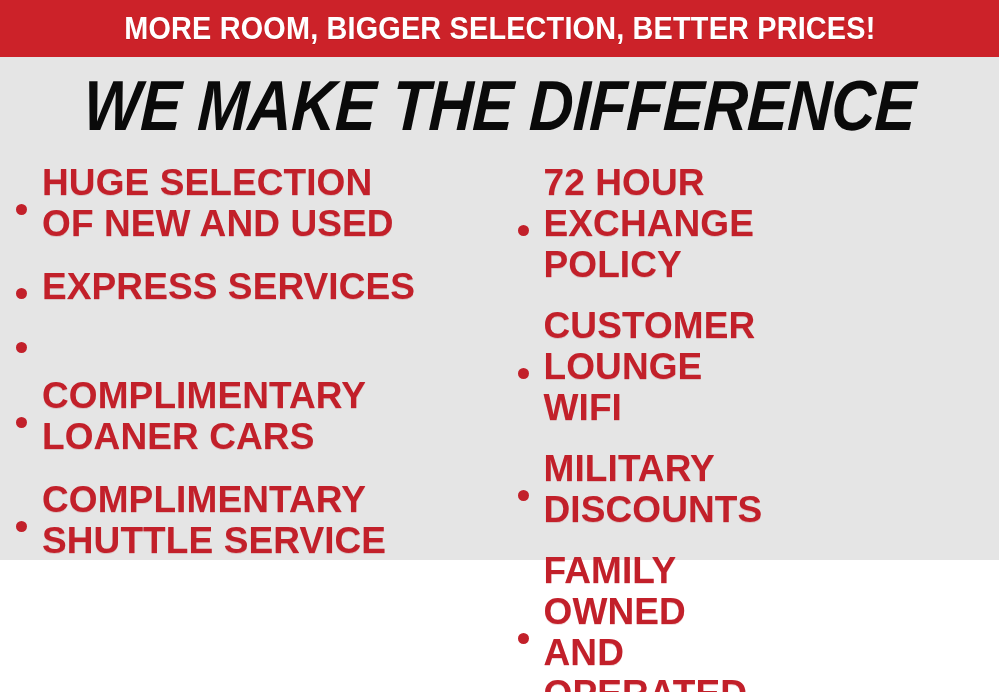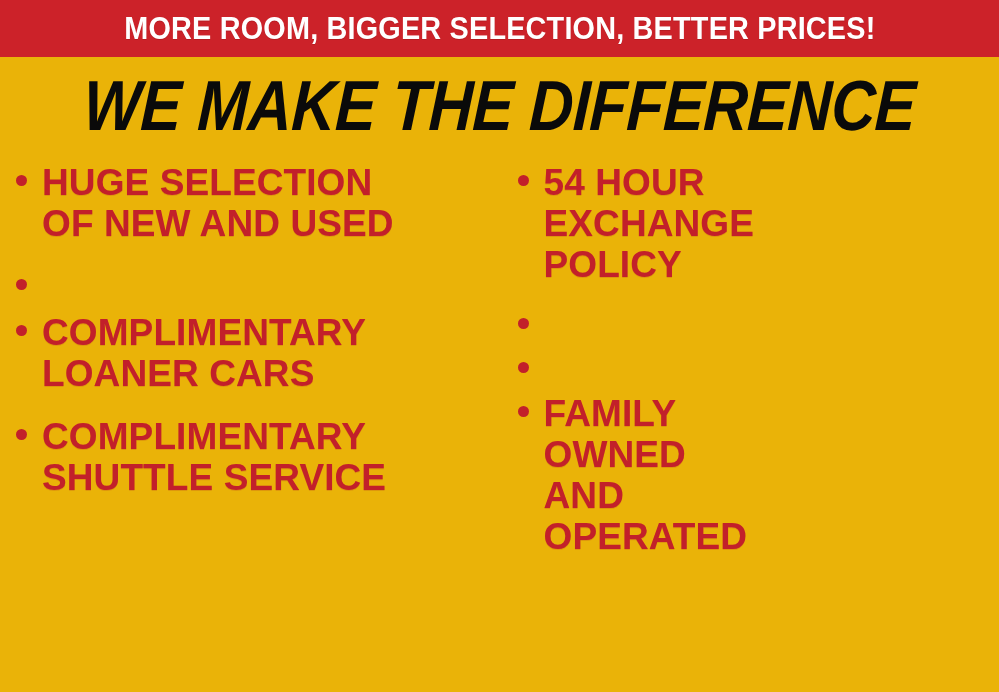--- a/index.html
+++ b/index.html
@@ -10,22 +10,22 @@
     width: 999px;
     height: 692px;
     background: #ffffff;
     font-family: "Liberation Sans", sans-serif;
     overflow: hidden;
   }
 
   #ad-root {
     position: relative;
     width: 999px;
-    height: 692px;
-    background: #eab308;
+    height: 560px;
+    background: #e5e5e5;
     box-sizing: border-box;
   }
 
   
   .banner {
     position: absolute;
     left: 0;
     top: 0;
     width: 999px;
     height: 57px;
@@ -85,21 +85,21 @@
   .col {
     box-sizing: border-box;
     flex: 0 0 50%;
     padding-top: 4px;
   }
   .col-left  { padding-left: 16px; padding-right: 6px; }
   .col-right { padding-left: 518px; padding-right: 0px; margin-left: -500px; }
 
   .bullet-row {
     display: flex;
-    align-items: flex-start;
+    align-items: center;
     margin-bottom: 22px;
   }
   .col-right .bullet-row { margin-bottom: 20px; }
 
   .bullet-dot {
     flex: 0 0 auto;
     width: 11px;
     height: 11px;
     border-radius: 50%;
     background: #c2202a;
@@ -133,44 +133,51 @@
   <div class="columns">
 
     <div class="col col-left">
       <div class="bullet-row">
         <span class="bullet-dot"></span>
         <span class="bullet-text">HUGE SELECTION
 OF NEW AND USED</span>
       </div>
       <div class="bullet-row">
         <span class="bullet-dot"></span>
+        <span class="bullet-text">EXPRESS SERVICES</span>
+      </div>
+      <div class="bullet-row">
+        <span class="bullet-dot"></span>
       </div>
       <div class="bullet-row">
         <span class="bullet-dot"></span>
         <span class="bullet-text">COMPLIMENTARY
 LOANER CARS</span>
       </div>
       <div class="bullet-row">
         <span class="bullet-dot"></span>
         <span class="bullet-text">COMPLIMENTARY
 SHUTTLE SERVICE</span>
       </div>
     </div>
 
     <div class="col col-right">
       <div class="bullet-row">
         <span class="bullet-dot"></span>
-        <span class="bullet-text">54 HOUR EXCHANGE
+        <span class="bullet-text">72 HOUR EXCHANGE
 POLICY</span>
       </div>
       <div class="bullet-row">
         <span class="bullet-dot"></span>
+        <span class="bullet-text">CUSTOMER LOUNGE
+WIFI</span>
       </div>
       <div class="bullet-row">
         <span class="bullet-dot"></span>
+        <span class="bullet-text">MILITARY DISCOUNTS</span>
       </div>
       <div class="bullet-row">
         <span class="bullet-dot"></span>
         <span class="bullet-text">FAMILY OWNED AND
 OPERATED</span>
       </div>
 
     </div>
 
   </div>

